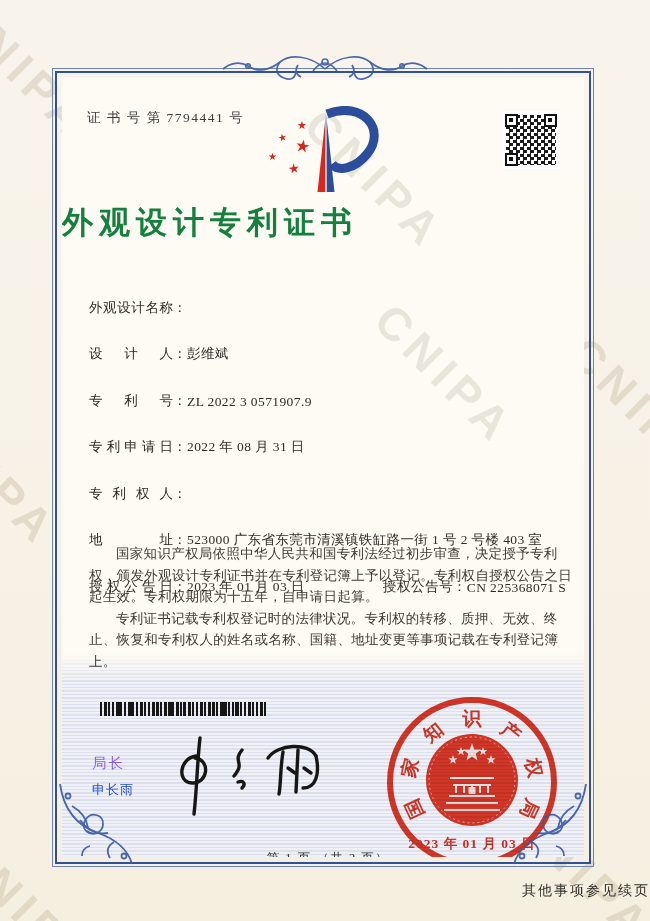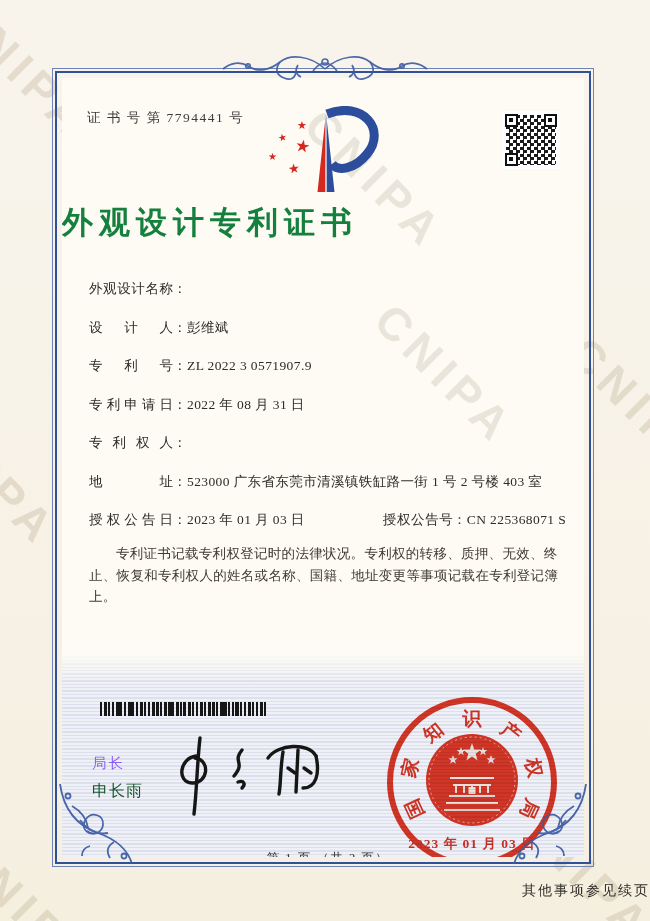--- a/index.html
+++ b/index.html
@@ -46,43 +46,43 @@
   .finder::after { content:""; position:absolute; left:2px; top:2px; width:4px; height:4px; background:#111; }
   .finder.tl { left:-1px; top:-1px; } .finder.tr { right:-1px; top:-1px; } .finder.bl { left:-1px; bottom:-1px; }
 
   
   .title { position:absolute; left:0; top:124px; width:532px; 
            font-size:31px; font-weight:bold; letter-spacing:6px; color:#15803d; z-index:2; }
 
   
   .fields { position:absolute; left:27px; top:192px; width:486px; z-index:2;
             font-size:13.5px; color:#2e2b28; }
-  .frow { display:flex; align-items:center; height:38.5px; white-space:nowrap; }
+  .frow { display:flex; align-items:flex-end; height:38.5px; white-space:nowrap;margin-top:8px; }
   .flabel { display:inline-block; width:84px; text-align:justify; text-align-last:justify; }
   .fcolon { display:inline-block; width:14px; }
   .fvalue { letter-spacing:0.4px; }
   .flabel2 { display:inline-block; width:70px; margin-left:78px; text-align:justify; text-align-last:justify; }
 
   
   .paras { position:absolute; left:27px; top:465px; width:484px; z-index:2;
            font-size:13.5px; line-height:21.5px; color:#403a33; }
   .paras p { text-indent:2em; letter-spacing:0.3px; }
 
   
   .barcode { position:absolute; left:38px; top:624px; width:168px; height:14px; z-index:2;
     background-image:
       repeating-linear-gradient(90deg,#161616 0 2px,transparent 2px 4px),
       repeating-linear-gradient(90deg,#161616 0 1px,transparent 1px 6px),
       repeating-linear-gradient(90deg,transparent 0 5px,#161616 5px 7px,transparent 7px 13px); }
 
   
   .signer-title { position:absolute; left:30px; top:676px; font-size:14.5px; letter-spacing:2px;
                   color:#8b5cf6; z-index:2; font-family:"Liberation Sans","DejaVu Sans",sans-serif; }
-  .signer-name  { position:absolute; left:30px; top:703px; font-size:16px; letter-spacing:1px;
-                  color:#14532d; z-index:2; font-family:Liberation Mono, monospace; }
+  .signer-name  { position:absolute; left:30px; top:703px; font-size:13px; letter-spacing:1px;
+                  color:#1d4ed8; z-index:2; font-family:Liberation Mono, monospace; }
   .sig-svg { position:absolute; left:100px; top:648px; z-index:2; }
 
   
   .seal { position:absolute; left:325px; top:619px; width:170px; height:170px; z-index:4;
           mix-blend-mode:multiply; opacity:0.95; }
   .seal-ring { position:absolute; inset:0; border:6px solid #df2e1b; border-radius:50%; }
   .seal-chars { position:absolute; inset:0; }
   .seal-char { position:absolute; left:50%; top:50%; width:22px; height:22px; margin:-11px;
                text-align:center; line-height:22px; font-size:19px; font-weight:bold; color:#dd2d1a; }
   .emblem { position:absolute; left:50%; top:50%; transform:translate(-50%,-52%); }
@@ -181,20 +181,21 @@
             <span class="flabel">授权公告日</span>
               <span class="fcolon">：</span>
               <span class="fvalue">2023 年 01 月 03 日</span>
             <span class="flabel2">授权公告号</span>
               <span class="fcolon">：</span>
               <span class="fvalue">CN 225368071 S</span>
           </div>
         </div>
 
         <div class="paras">
+          <p>国家知识产权局依照中华人民共和国专利法经过初步审查，决定授予专利权，颁发外观设计专利证书并在专利登记簿上予以登记。专利权自授权公告之日起生效。专利权期限为十五年，自申请日起算。</p>
           <p>专利证书记载专利权登记时的法律状况。专利权的转移、质押、无效、终止、恢复和专利权人的姓名或名称、国籍、地址变更等事项记载在专利登记簿上。</p>
         </div>
 
         <div class="barcode"></div>
 
         <div class="signer-title">局长</div>
         <div class="signer-name">申长雨</div>
 
         <svg class="sig-svg" width="185" height="95" viewBox="0 0 185 95">
           <g fill="none" stroke="#161616" stroke-width="3.4" stroke-linecap="round">

